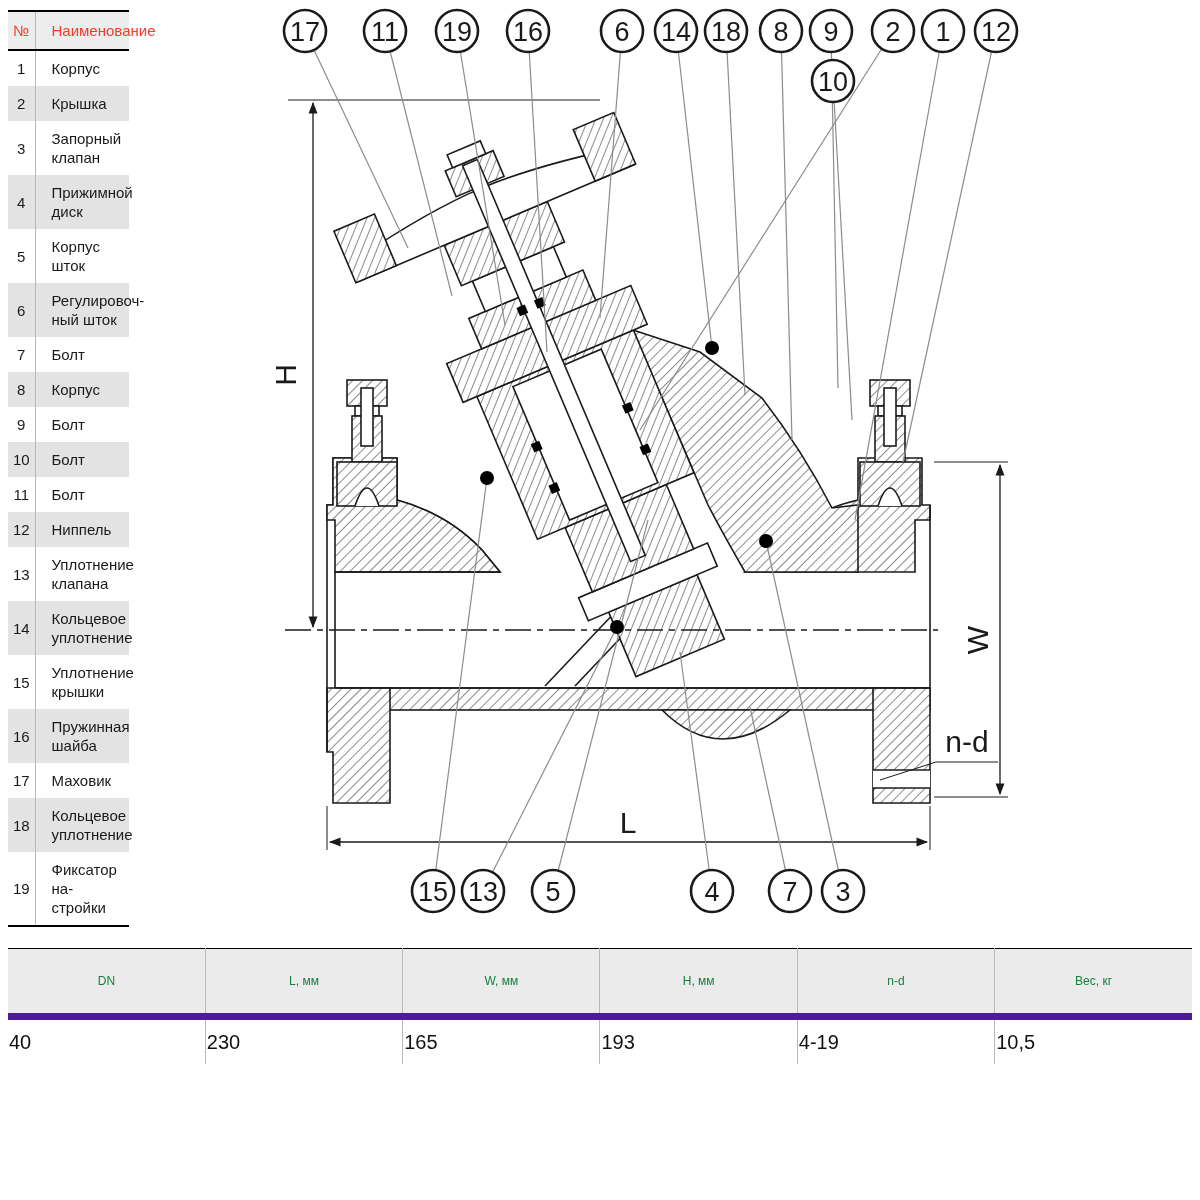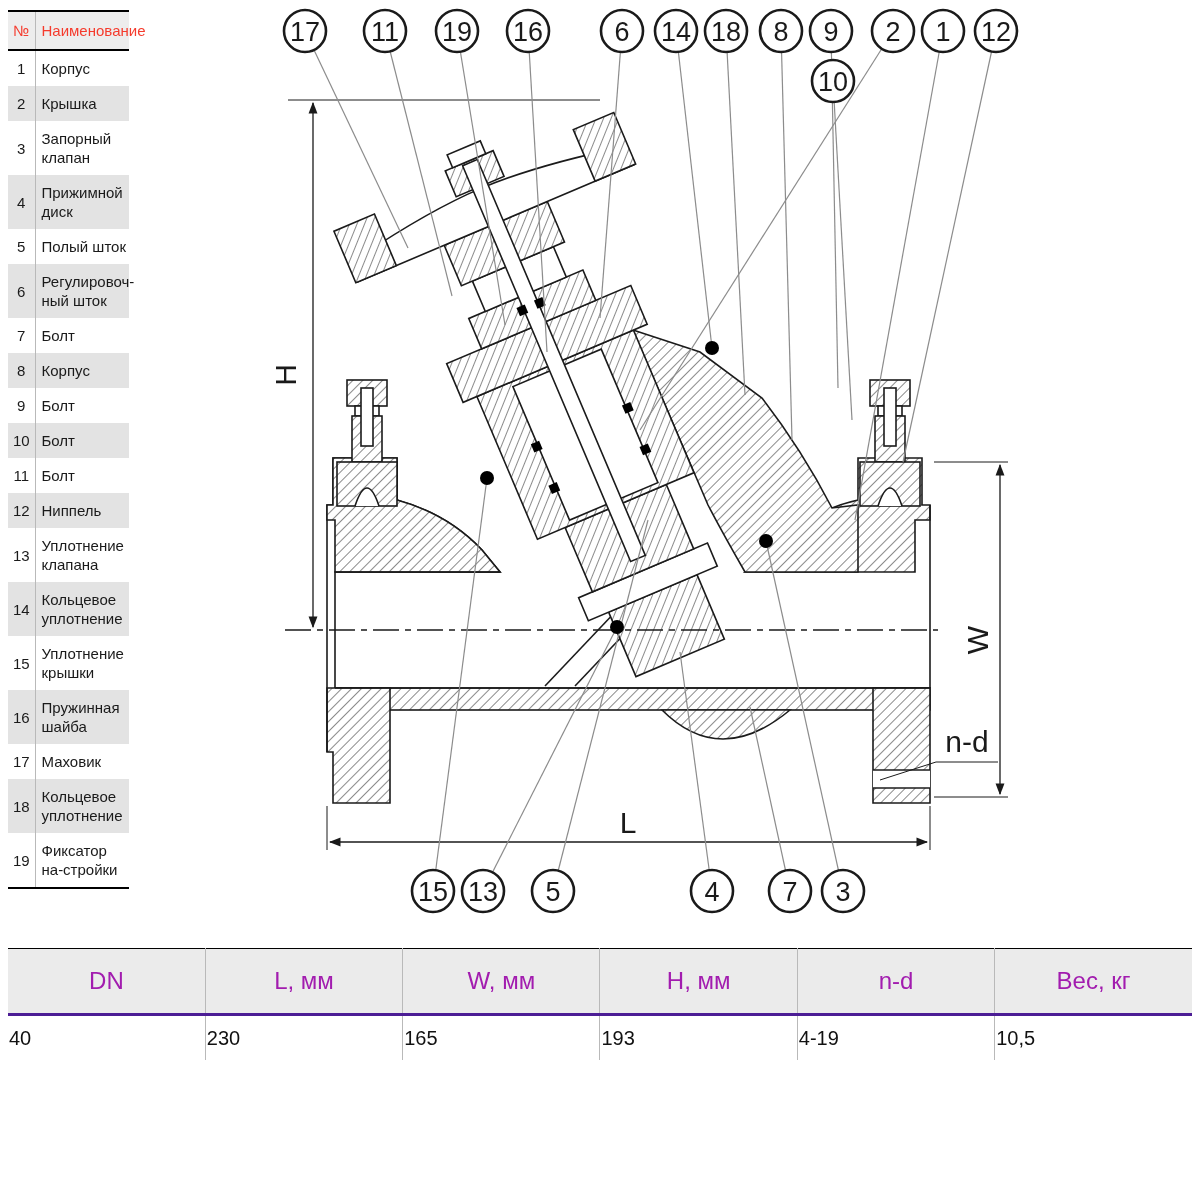--- a/index.html
+++ b/index.html
@@ -6,29 +6,29 @@
   .page{position:relative;width:1200px;height:1200px;background:#fff;overflow:hidden;
         font-family:"Liberation Sans",sans-serif;color:#1a1a1a;}
 
   
   .parts{position:absolute;left:8px;top:10px;width:121px;border-collapse:collapse;
          border-top:2px solid #000;border-bottom:2px solid #000;table-layout:fixed;}
   .parts th,.parts td{font-weight:normal;font-size:15px;line-height:19px;vertical-align:middle;
          padding:8px 3px;}
   .parts col.cnum{width:27px;}
   .parts .num{text-align:center;border-right:1px solid #b9b9b9;}
-  .parts .nm{text-align:left;padding-left:6px;}
+  .parts .nm{text-align:left;padding-left:16px;}
   .parts thead th{color:#f53b2d;background:#ededed;border-bottom:2px solid #000;padding:9px 3px;}
   .parts tbody tr:nth-child(even){background:#e3e3e3;}
 
   
   .spec{position:absolute;left:8px;top:948px;width:1184px;border-collapse:collapse;
         border-top:1.5px solid #000;table-layout:fixed;}
-  .spec th{color:#a21caf;background:#ebebeb;font-weight:normal;font-size:24px;height:62px;
-        border-bottom:3px solid #4c1d95;}
+  .spec th{color:#15803d;background:#ebebeb;font-weight:normal;font-size:12px;height:62px;
+        border-bottom:7px solid #4c1d95;}
   .spec td{font-size:20px;text-align:left;height:42px;color:#111;}
   .spec th:not(:first-child),.spec td:not(:first-child){border-left:1px solid #b9b9b9;}
   .spec tbody tr:nth-child(2){background:#e6e6e6;}
 
   svg text{font-family:"Liberation Sans",sans-serif;}
   .dimlabel{font-size:30px;fill:#1a1a1a;}
   .callout-num{font-size:27px;fill:#1a1a1a;text-anchor:middle;}
 </style>
 </head>
 <body>
@@ -268,21 +268,21 @@
       <tr>
           <td class="num">3</td>
           <td class="nm">Запорный клапан</td>
         </tr>
       <tr>
           <td class="num">4</td>
           <td class="nm">Прижимной диск</td>
         </tr>
       <tr>
           <td class="num">5</td>
-          <td class="nm">Полый шток</td>
+          <td class="nm">Корпус шток</td>
         </tr>
       <tr>
           <td class="num">6</td>
           <td class="nm">Регулировоч-ный шток</td>
         </tr>
       <tr>
           <td class="num">7</td>
           <td class="nm">Болт</td>
         </tr>
       <tr>

